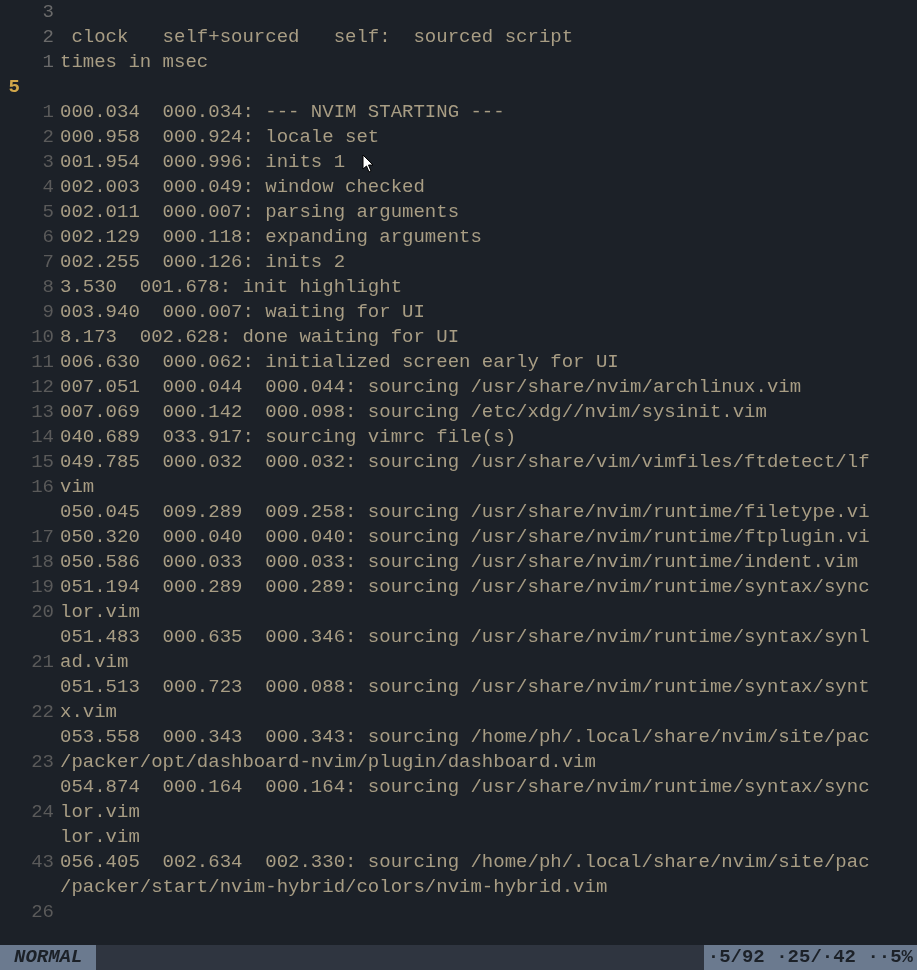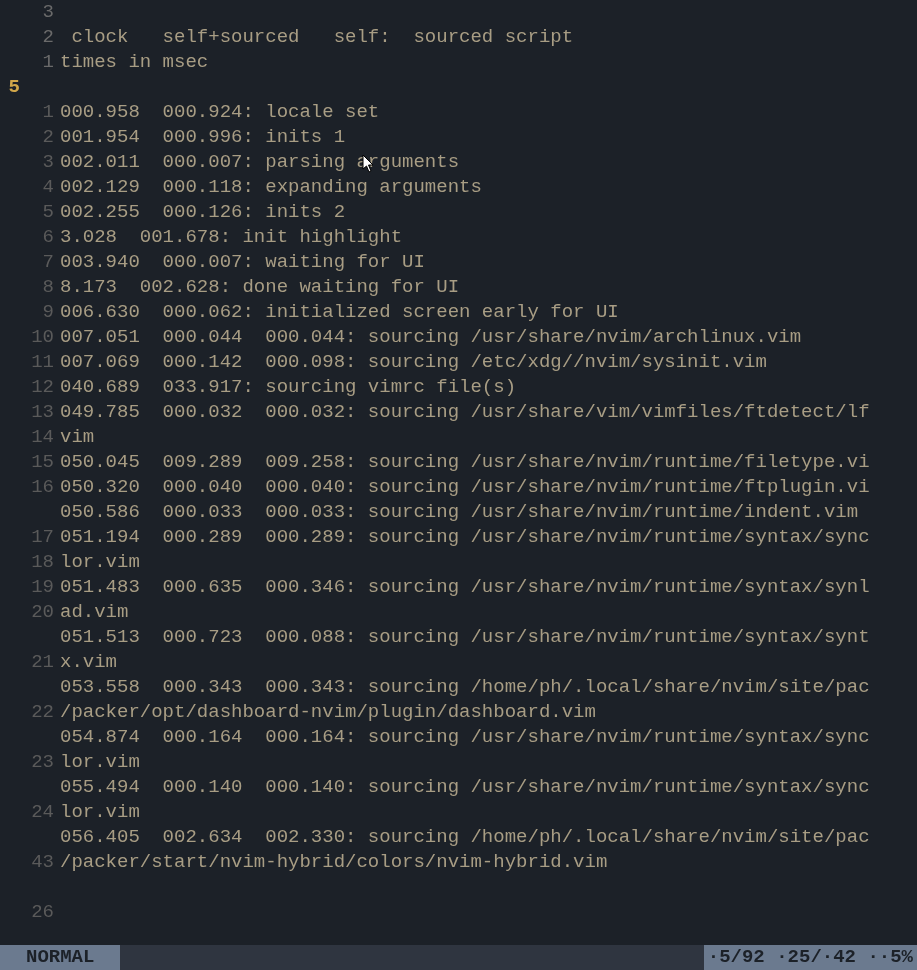--- a/index.html
+++ b/index.html
@@ -66,25 +66,26 @@
     right: 0;
     height: 25px;
     background: #2f3540;
     display: flex;
     justify-content: space-between;
     align-items: center;
   }
   .mode {
     background: #6b7a8f;
     color: #1c2128;
-    padding: 0 26px;
+    padding: 0 14px;
     font-weight: bold;
     height: 100%;
     display: flex;
     align-items: center;
+    font-style: italic;
   }
   .status-right {
     background: #6b7a8f;
     color: #1c2128;
     padding: 0 4px;
     height: 100%;
     display: flex;
     align-items: center;
     font-weight: bold;
     margin-left: 28px;
@@ -140,26 +141,28 @@
     <div class="gutter-line"></div>
     <div class="gutter-line">26</div>
     <div class="gutter-line"></div>
   </div>
 
   <div class="content">
     <div class="code-line"></div>
     <div class="code-line"> clock   self+sourced   self:  sourced script</div>
     <div class="code-line">times in msec</div>
     <div class="code-line"></div>
+    <div class="code-line">000.034  000.034: --- NVIM STARTING ---</div>
     <div class="code-line">000.958  000.924: locale set</div>
     <div class="code-line">001.954  000.996: inits 1</div>
+    <div class="code-line">002.003  000.049: window checked</div>
     <div class="code-line">002.011  000.007: parsing arguments</div>
     <div class="code-line">002.129  000.118: expanding arguments</div>
     <div class="code-line">002.255  000.126: inits 2</div>
-    <div class="code-line">3.028  001.678: init highlight</div>
+    <div class="code-line">3.530  001.678: init highlight</div>
     <div class="code-line">003.940  000.007: waiting for UI</div>
     <div class="code-line">8.173  002.628: done waiting for UI</div>
     <div class="code-line">006.630  000.062: initialized screen early for UI</div>
     <div class="code-line">007.051  000.044  000.044: sourcing /usr/share/nvim/archlinux.vim</div>
     <div class="code-line">007.069  000.142  000.098: sourcing /etc/xdg//nvim/sysinit.vim</div>
     <div class="code-line">040.689  033.917: sourcing vimrc file(s)</div>
     <div class="code-line">049.785  000.032  000.032: sourcing /usr/share/vim/vimfiles/ftdetect/lf</div>
     <div class="code-line">vim</div>
     <div class="code-line">050.045  009.289  009.258: sourcing /usr/share/nvim/runtime/filetype.vi</div>
     <div class="code-line">050.320  000.040  000.040: sourcing /usr/share/nvim/runtime/ftplugin.vi</div>
@@ -167,21 +170,20 @@
     <div class="code-line">051.194  000.289  000.289: sourcing /usr/share/nvim/runtime/syntax/sync</div>
     <div class="code-line">lor.vim</div>
     <div class="code-line">051.483  000.635  000.346: sourcing /usr/share/nvim/runtime/syntax/synl</div>
     <div class="code-line">ad.vim</div>
     <div class="code-line">051.513  000.723  000.088: sourcing /usr/share/nvim/runtime/syntax/synt</div>
     <div class="code-line">x.vim</div>
     <div class="code-line">053.558  000.343  000.343: sourcing /home/ph/.local/share/nvim/site/pac</div>
     <div class="code-line">/packer/opt/dashboard-nvim/plugin/dashboard.vim</div>
     <div class="code-line">054.874  000.164  000.164: sourcing /usr/share/nvim/runtime/syntax/sync</div>
     <div class="code-line">lor.vim</div>
-    <div class="code-line">055.494  000.140  000.140: sourcing /usr/share/nvim/runtime/syntax/sync</div>
     <div class="code-line">lor.vim</div>
     <div class="code-line">056.405  002.634  002.330: sourcing /home/ph/.local/share/nvim/site/pac</div>
     <div class="code-line">/packer/start/nvim-hybrid/colors/nvim-hybrid.vim</div>
   </div>
 </div>
 
 <div class="statusline">
   <div class="mode">NORMAL</div>
   <div class="status-right">·5/92 ·25/·42 ··5%</div>
 </div>

